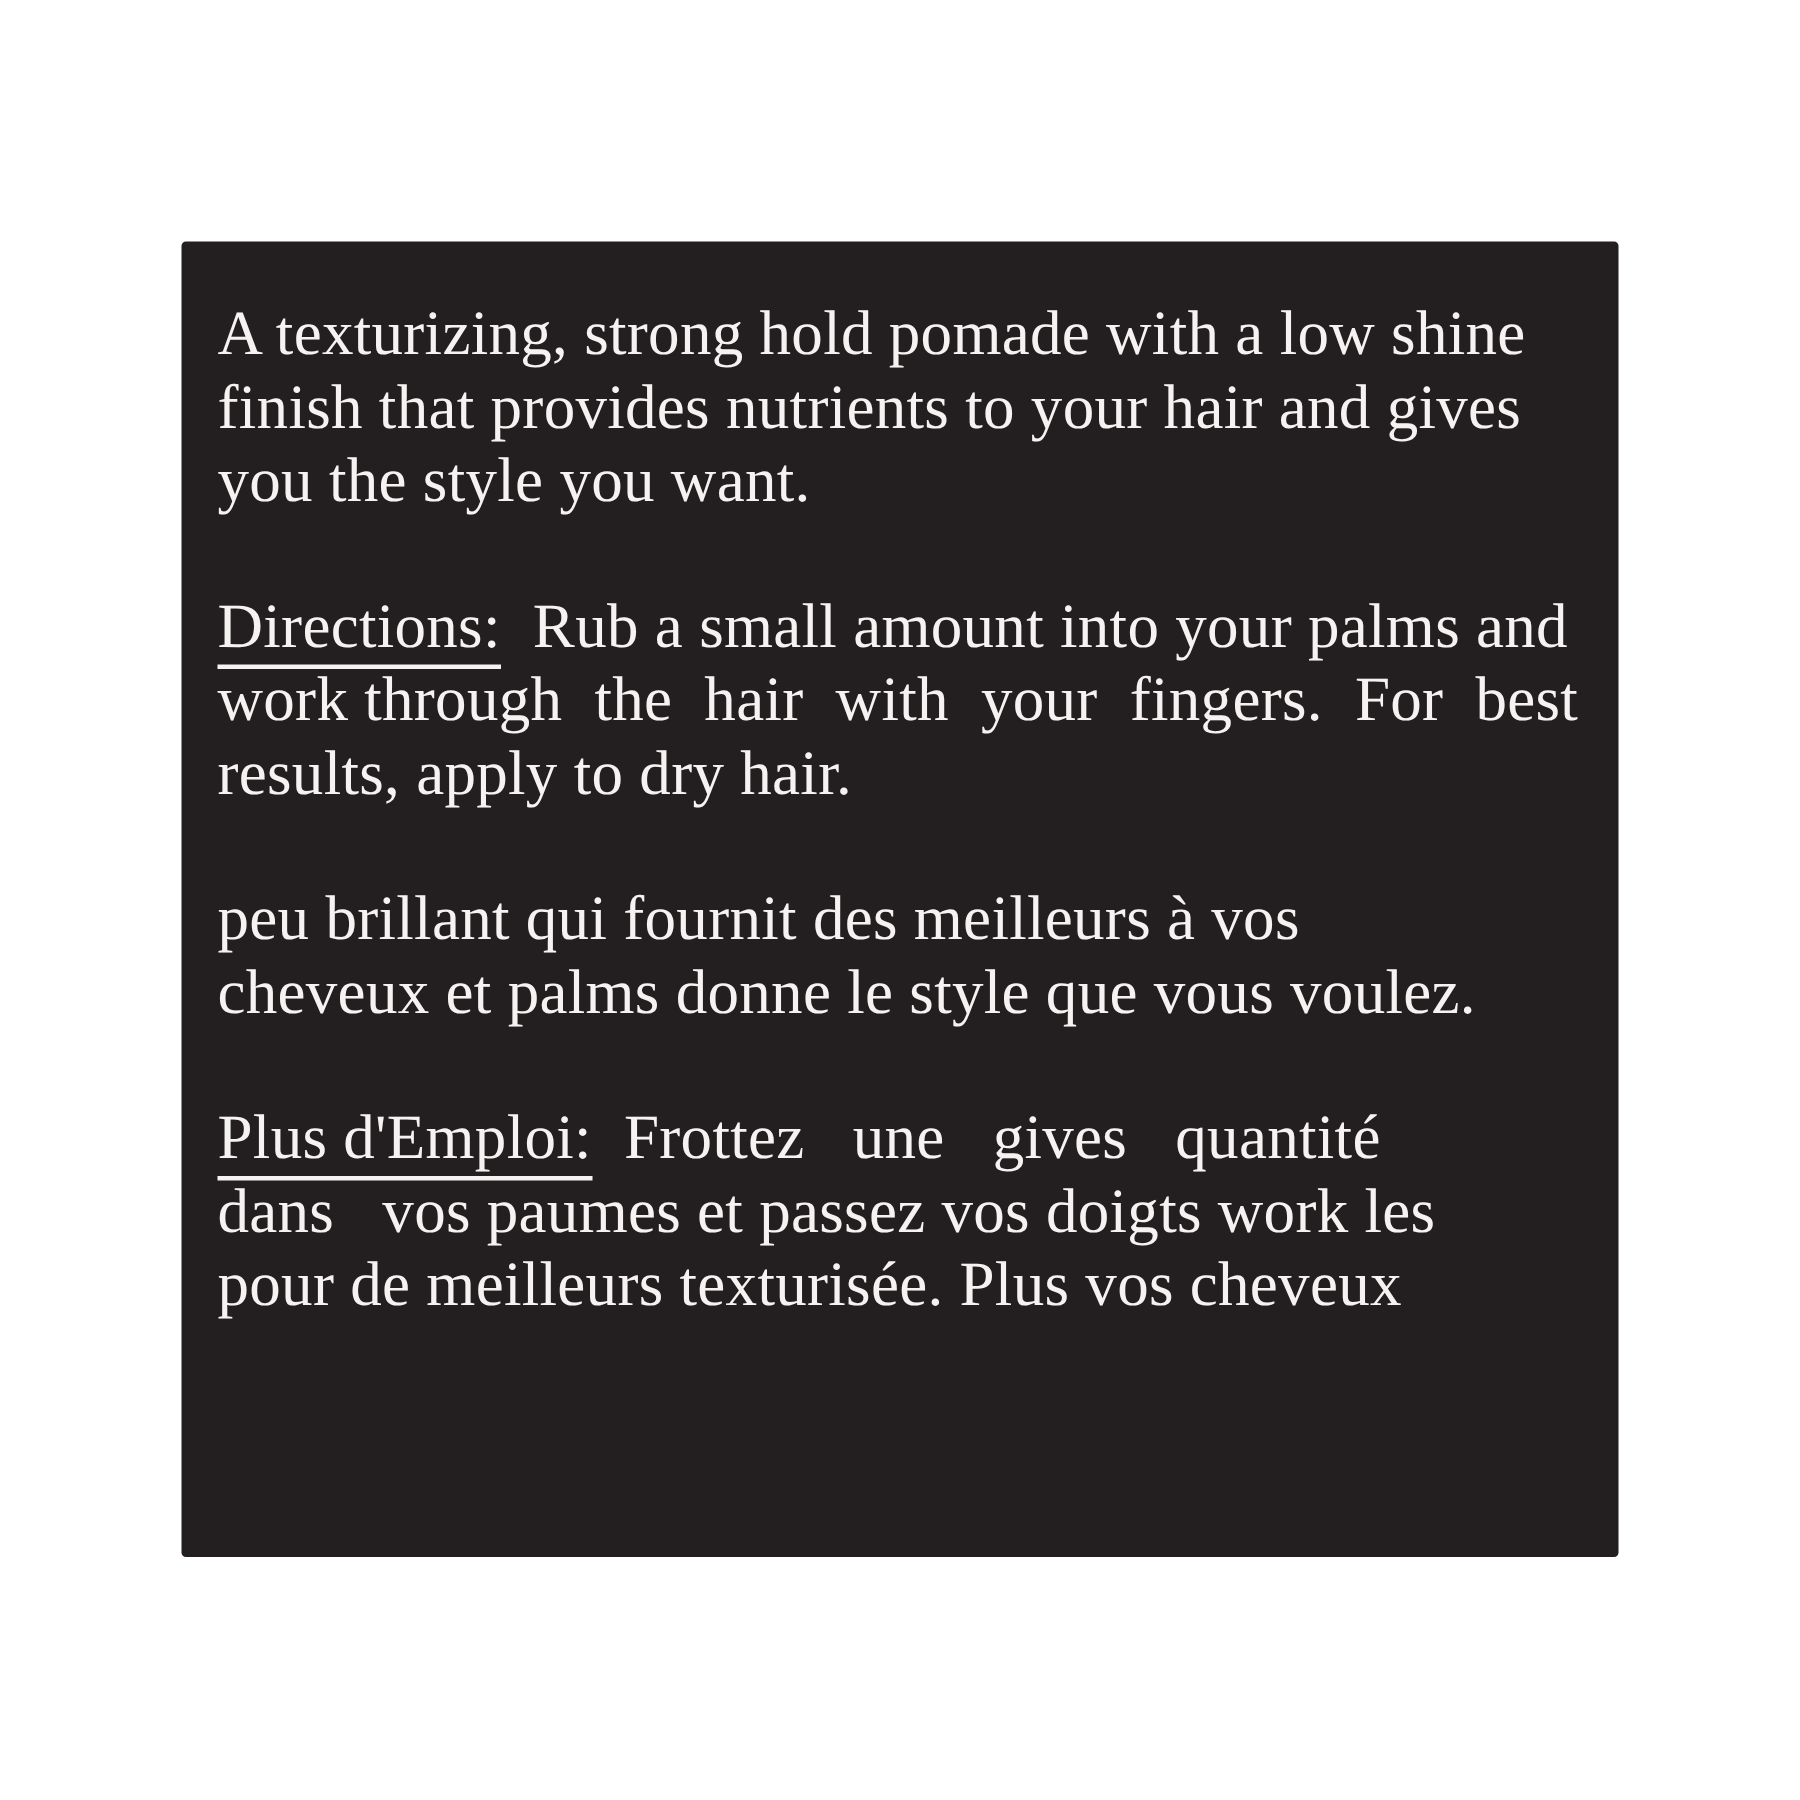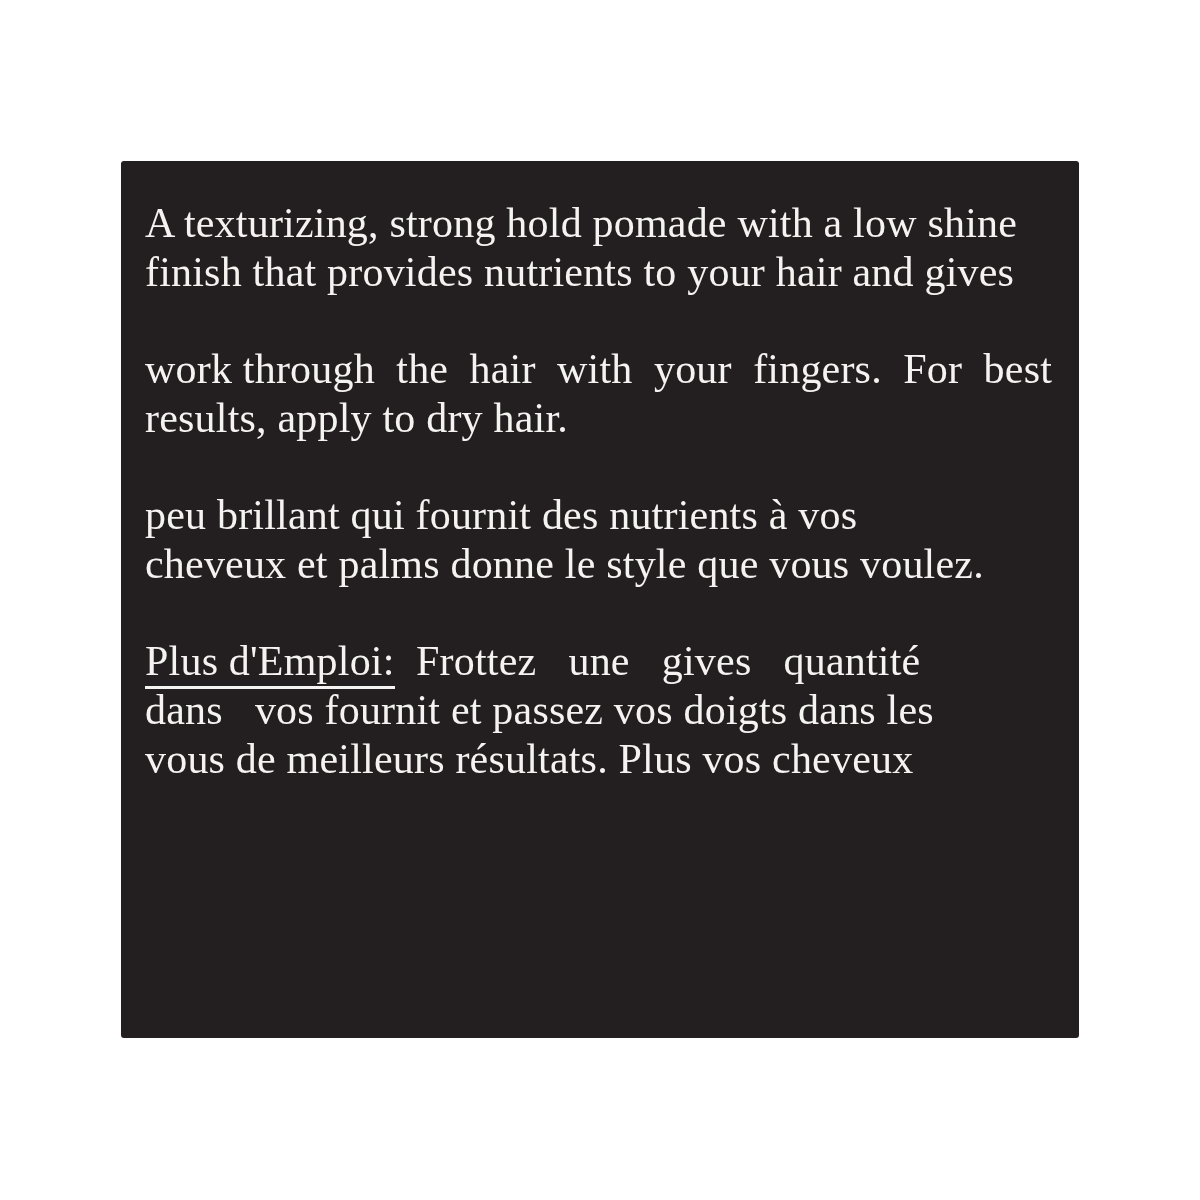--- a/index.html
+++ b/index.html
@@ -45,28 +45,30 @@
   }
 </style>
 </head>
 <body>
 
 <div class="label-panel">
   <div class="paragraphs">
       <div class="paragraph">
         <div class="line">A texturizing, strong hold pomade with a low shine</div>
         <div class="line">finish that provides nutrients to your hair and gives</div>
+        <div class="line">you the style you want.</div>
       </div>
       <div class="paragraph">
+        <div class="line"><span class="underlined">Directions:</span><span>  Rub a small amount into your palms and</span></div>
         <div class="line">work through  the  hair  with  your  fingers.  For  best</div>
         <div class="line">results, apply to dry hair.</div>
       </div>
       <div class="paragraph">
-        <div class="line">peu brillant qui fournit des nutrients à vos</div>
+        <div class="line">peu brillant qui fournit des meilleurs à vos</div>
         <div class="line">cheveux et palms donne le style que vous voulez.</div>
       </div>
       <div class="paragraph">
         <div class="line"><span class="underlined">Plus d'Emploi:</span><span>  Frottez   une   gives   quantité</span></div>
-        <div class="line">dans   vos fournit et passez vos doigts dans les</div>
-        <div class="line">vous de meilleurs résultats. Plus vos cheveux</div>
+        <div class="line">dans   vos paumes et passez vos doigts work les</div>
+        <div class="line">pour de meilleurs texturisée. Plus vos cheveux</div>
       </div>
     </div>
 </div>
 
 </body></html>

